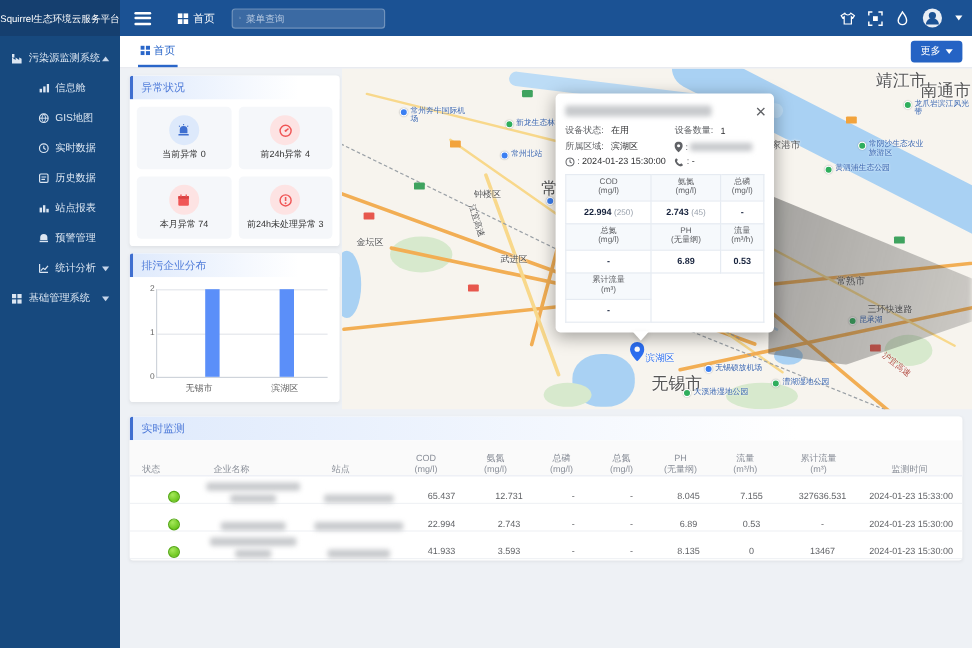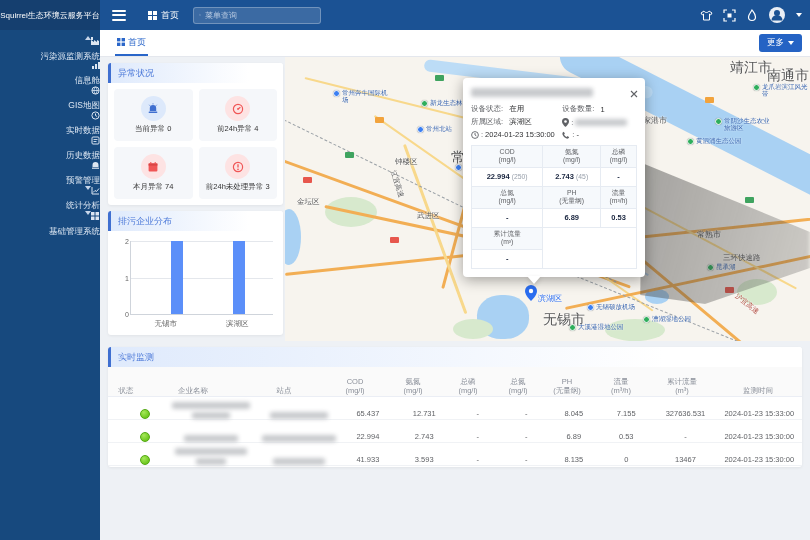--- a/index.html
+++ b/index.html
@@ -4,21 +4,21 @@
 <style>
   * { margin:0; padding:0; box-sizing:border-box; }
   html,body { width:810px; height:540px; overflow:hidden; }
   body { font-family:"Liberation Sans","DejaVu Sans",sans-serif; }
   #root { position:relative; width:810px; height:540px; background:#eef1f5; overflow:hidden; }
 
   
   .sidebar { position:absolute; left:0; top:0; width:100px; height:540px; background:#17497e; color:#fff; z-index:10; }
   .logo { height:30px; display:flex; align-items:center; justify-content:center; font-size:8px; color:#fff; white-space:nowrap; background:#153f6f; }
   .menu { padding-top:6px; }
-  .side-item { position:relative; height:25px; display:flex; align-items:flex-end; gap:5px; padding-left:9px; font-size:8.5px; color:#dce6f2; cursor:pointer;flex-direction:column; }
+  .side-item { position:relative; height:25px; display:flex; align-items:center; gap:5px; padding-left:9px; font-size:8.5px; color:#dce6f2; cursor:pointer; }
   .side-item.sub { padding-left:32px; }
   .side-item .lbl { white-space:nowrap; overflow:hidden; }
   .side-item svg { flex:0 0 auto; }
   .caret { position:absolute; right:9px; width:0; height:0; border-left:3.5px solid transparent; border-right:3.5px solid transparent; }
   .caret.up { border-bottom:4px solid #c7d6ea; }
   .caret.down { border-top:4px solid #c7d6ea; }
 
   
   .topbar { position:absolute; left:100px; top:0; width:710px; height:30px; background:#1b5294; display:flex; align-items:center; }
   .hamburger { margin-left:12px; width:14px; cursor:pointer; }
@@ -139,20 +139,28 @@
             <path d="M4.5 2.5v2l1.6 1" stroke="#dce6f2" stroke-width="1" fill="none"></path>
           </svg>
         <span class="lbl">实时数据</span>
       </div>
       <div class="side-item sub">
         <svg width="9" height="9" viewBox="0 0 9 9">
             <rect x="1" y="1" width="7" height="7" rx="1" fill="none" stroke="#dce6f2" stroke-width="1"></rect>
             <path d="M2.5 3.5h4M2.5 5.5h3" stroke="#dce6f2" stroke-width=".9"></path>
           </svg>
         <span class="lbl">历史数据</span>
+      </div>
+      <div class="side-item sub">
+        <svg width="9" height="9" viewBox="0 0 9 9">
+            <rect x="1" y="4" width="2" height="4" fill="#dce6f2"></rect>
+            <rect x="3.8" y="2" width="2" height="6" fill="#dce6f2"></rect>
+            <rect x="6.6" y="5" width="2" height="3" fill="#dce6f2"></rect>
+          </svg>
+        <span class="lbl">站点报表</span>
       </div>
       <div class="side-item sub">
         <svg width="9" height="9" viewBox="0 0 9 9">
             <path d="M4.5 1a3 3 0 0 1 3 3v2h-6V4a3 3 0 0 1 3-3z" fill="#dce6f2"></path>
             <rect x="1" y="6.6" width="7" height="1.2" fill="#dce6f2"></rect>
           </svg>
         <span class="lbl">预警管理</span>
       </div>
       <div class="side-item sub">
         <svg width="9" height="9" viewBox="0 0 9 9">

